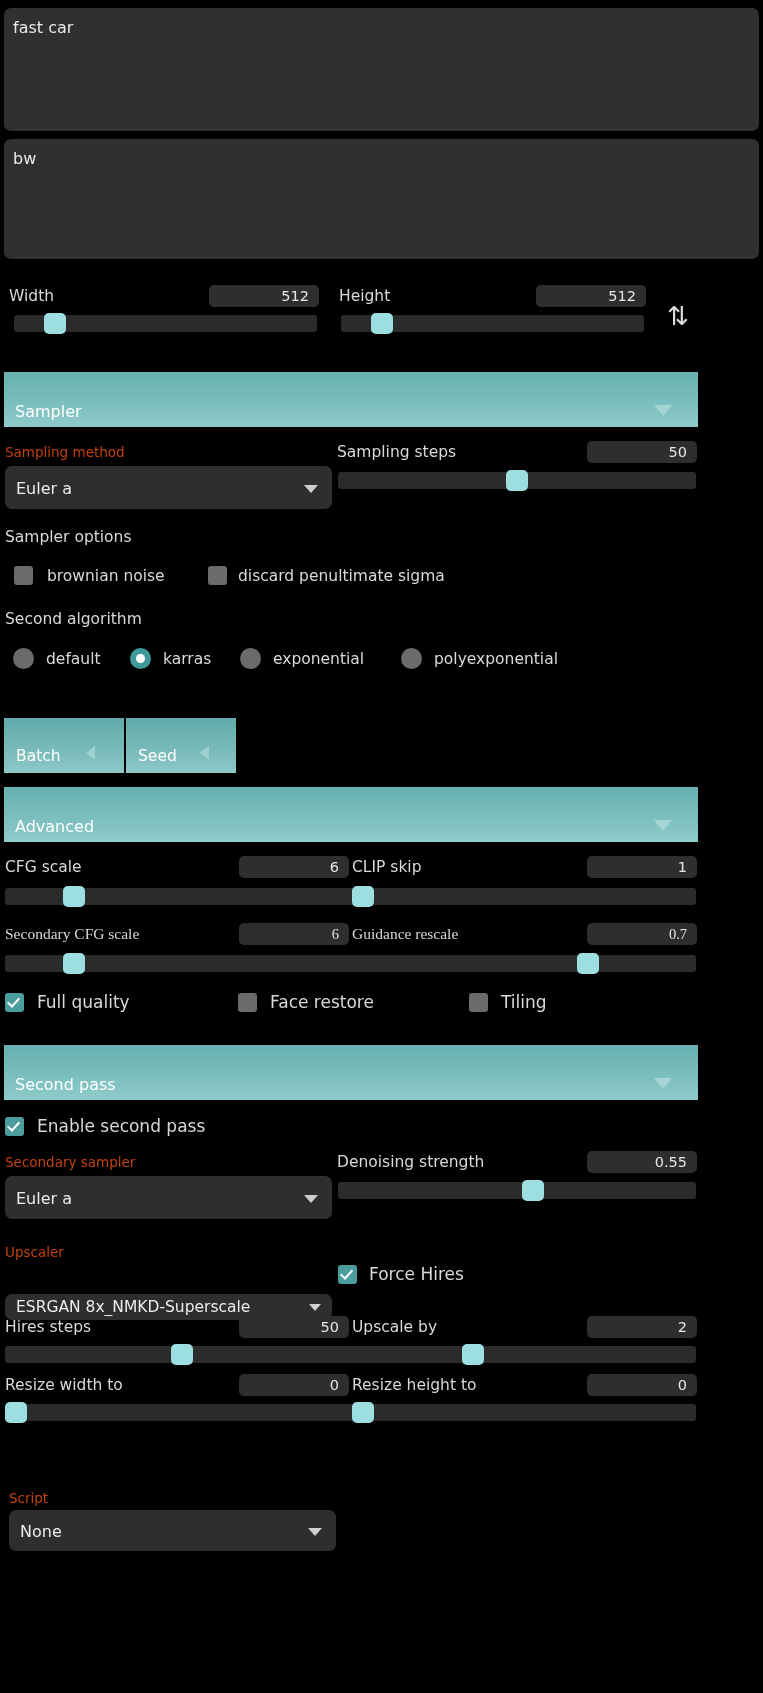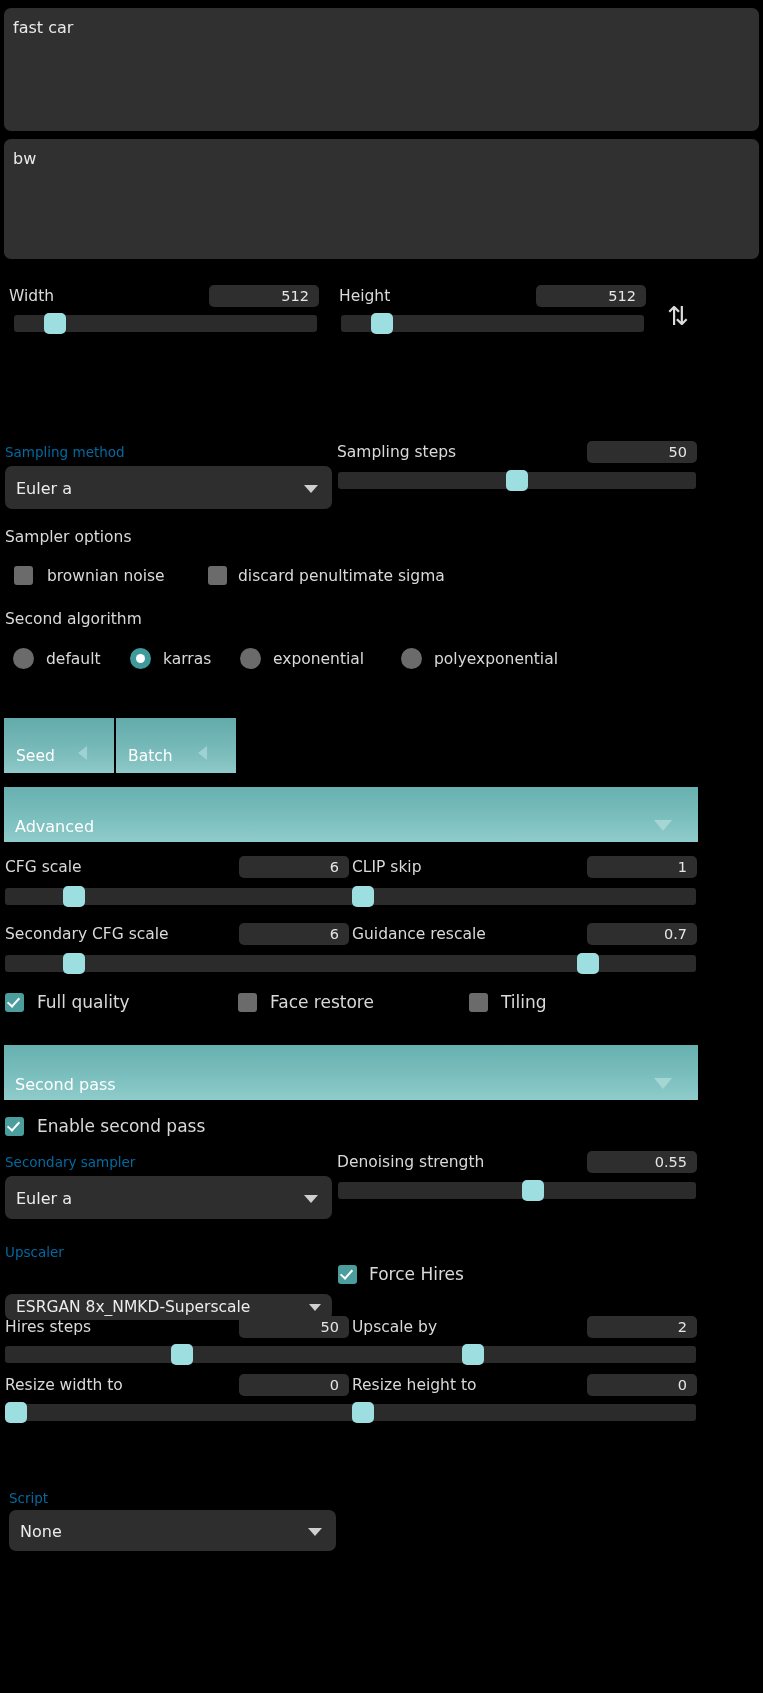--- a/index.html
+++ b/index.html
@@ -47,21 +47,21 @@
     height: 22px;
   }
   .lbl {
     font-size: 15.5px;
     color: #d9d9d9;
     line-height: 22px;
     white-space: nowrap;
   }
   .lbl.small {
     font-size: 13.5px;
-    color: #0369a1;
+    color: #c2410c;
   }
 
   
   .numbox {
     position: absolute;
     background: #2e2e2e;
     border-radius: 5px;
     height: 22px;
     line-height: 22px;
     font-size: 14.5px;
@@ -237,20 +237,24 @@
     <span class="numbox" style="left:536px;top:0;width:110px;">512</span>
   </div>
   <div class="slider" style="left:14px;top:315px;width:303px;">
     <div class="knob" style="left:30px;"></div>
   </div>
   <div class="slider" style="left:341px;top:315px;width:303px;">
     <div class="knob" style="left:30px;"></div>
   </div>
   <div class="swap" style="left:667px;top:303px;">⇅</div>
 
+  <div class="section" style="top:372px;">
+    <span class="title">Sampler</span>
+    <span class="caret"></span>
+  </div>
 
   <div class="row" style="top:441px;">
     <span class="lbl small" style="position:absolute;left:5px;top:0;">Sampling method</span>
     <span class="lbl" style="position:absolute;left:337px;top:0;">Sampling steps</span>
     <span class="numbox" style="left:587px;top:0;width:110px;">50</span>
   </div>
   <div class="dropdown" style="left:5px;top:466px;width:327px;height:43px;">
     <span class="dd-text">Euler a</span>
     <span class="dd-caret"></span>
   </div>
@@ -276,27 +280,27 @@
   <div class="rb on" style="left:130px;top:648px;"></div>
   <span class="lbl" style="position:absolute;left:163px;top:648px;">karras</span>
 
   <div class="rb" style="left:240px;top:648px;"></div>
   <span class="lbl" style="position:absolute;left:273px;top:648px;">exponential</span>
 
   <div class="rb" style="left:401px;top:648px;"></div>
   <span class="lbl" style="position:absolute;left:434px;top:648px;">polyexponential</span>
 
   <div class="tabbar">
+    <div class="tab" style="width:122px;">
+      <span class="tab-label">Batch</span>
+      <span class="tab-caret" style="left:82px;"></span>
+    </div>
     <div class="tab" style="width:112px;">
       <span class="tab-label">Seed</span>
       <span class="tab-caret" style="left:74px;"></span>
-    </div>
-    <div class="tab" style="width:122px;">
-      <span class="tab-label">Batch</span>
-      <span class="tab-caret" style="left:82px;"></span>
     </div>
   </div>
 
   <div class="section" style="top:787px;">
     <span class="title">Advanced</span>
     <span class="caret"></span>
   </div>
 
   <div class="row" style="top:856px;">
     <span class="lbl" style="position:absolute;left:5px;top:0;">CFG scale</span>
@@ -304,21 +308,21 @@
     <span class="lbl" style="position:absolute;left:352px;top:0;">CLIP skip</span>
     <span class="numbox" style="left:587px;top:0;width:110px;">1</span>
   </div>
   <div class="slider" style="left:5px;top:888px;width:376px;">
     <div class="knob" style="left:58px;"></div>
   </div>
   <div class="slider" style="left:352px;top:888px;width:344px;">
     <div class="knob" style="left:0px;"></div>
   </div>
 
-  <div class="row" style="top:923px;">
+  <div class="row" style="top:923px;font-family:Liberation Serif, serif;">
     <span class="lbl" style="position:absolute;left:5px;top:0;">Secondary CFG scale</span>
     <span class="numbox" style="left:239px;top:0;width:110px;">6</span>
     <span class="lbl" style="position:absolute;left:352px;top:0;">Guidance rescale</span>
     <span class="numbox" style="left:587px;top:0;width:110px;">0.7</span>
   </div>
   <div class="slider" style="left:5px;top:955px;width:376px;">
     <div class="knob" style="left:58px;"></div>
   </div>
   <div class="slider" style="left:352px;top:955px;width:344px;">
     <div class="knob" style="left:225px;"></div>

